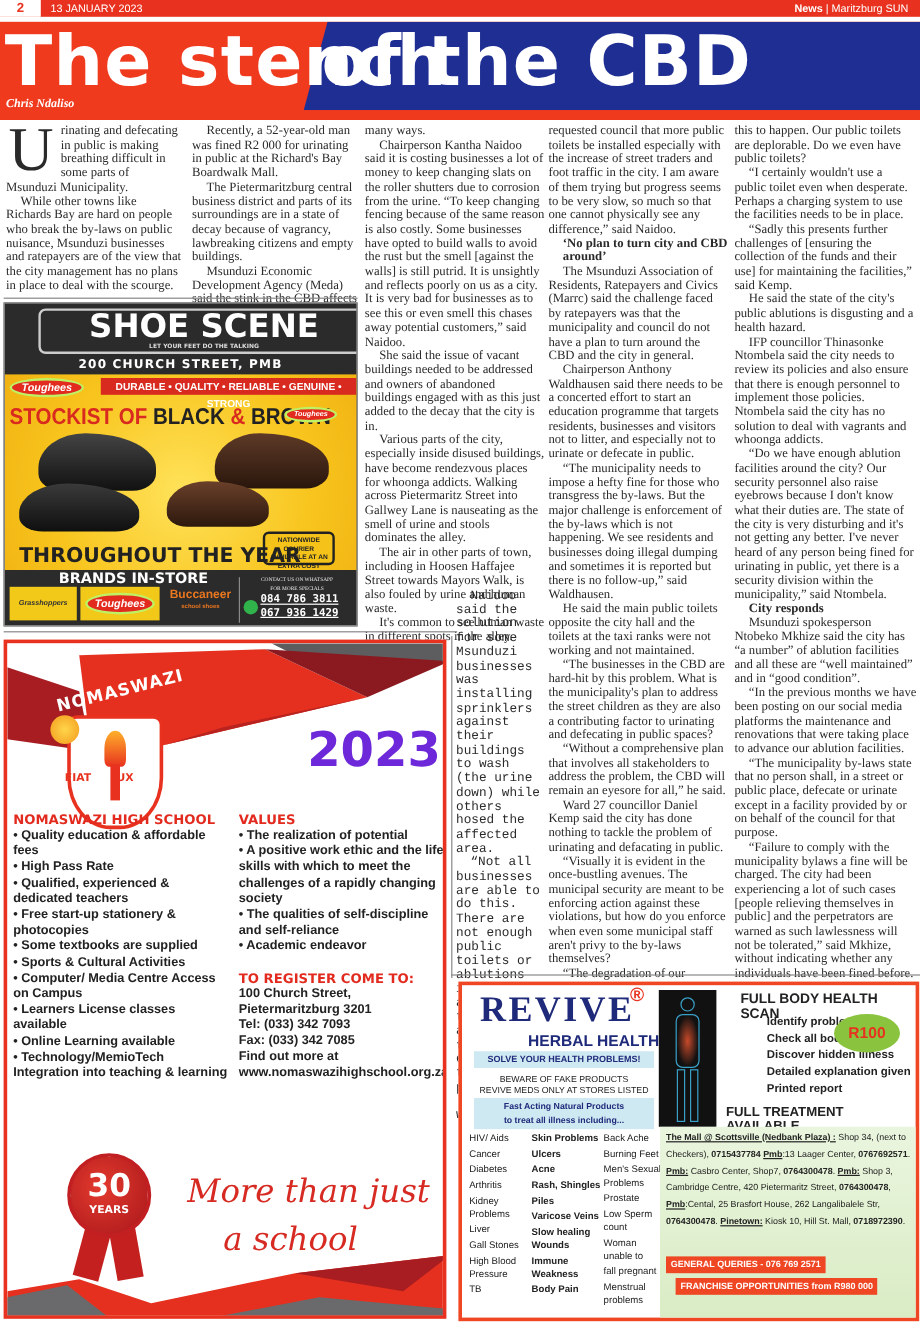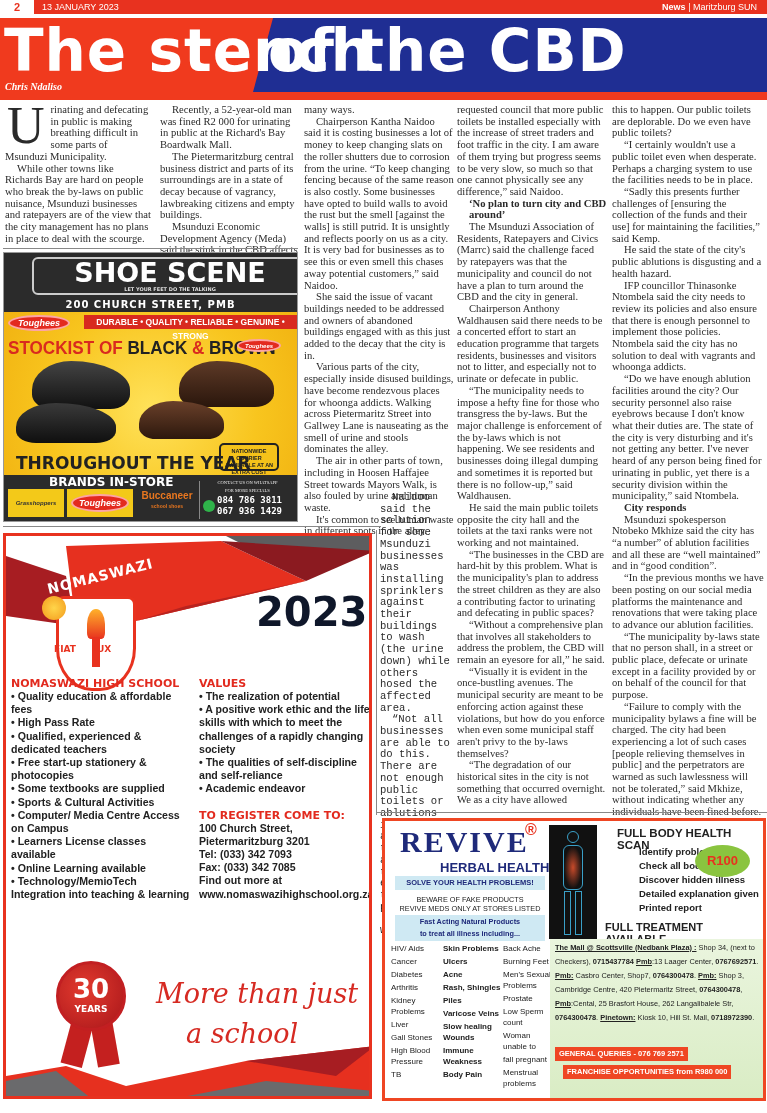--- a/index.html
+++ b/index.html
@@ -32,40 +32,40 @@
   .rule { position: absolute; background: #888; }
 
   
   .shoe { position: absolute; left: 3px; top: 252px; width: 295px; height: 270px; border: 1px solid #999; background: #2b2b2b; overflow: hidden; }
   .shoe .title-box { position: absolute; left: 28px; top: 4px; width: 276px; height: 38px; border: 2px solid #ccc; border-radius: 6px; }
   .shoe .title { position: absolute; left: 0; top: 0; width: 100%; text-align: center; color: #fff; font: bold 27px "DejaVu Sans", sans-serif; line-height: 28px; }
   .shoe .tag { position: absolute; left: 0; top: 27px; width: 100%; text-align: center; color: #ddd; font: bold 5px "DejaVu Sans", sans-serif; }
   .shoe .addr { position: absolute; left: 0; top: 46px; width: 100%; text-align: center; color: #fff; font: bold 10px "DejaVu Sans", sans-serif; letter-spacing: 1px; }
   .shoe .yellow { position: absolute; left: 0; top: 59px; width: 295px; height: 163px; background: radial-gradient(circle at 50% 60%, #ffe25a 0%, #f8c51e 60%, #f1b211 100%); }
   .shoe .qual { position: absolute; left: 80px; top: 62px; width: 213px; height: 14px; background: #d82a1f; color: #fff; font: bold 8.5px "Liberation Sans", sans-serif; text-align: center; line-height: 14px; }
-  .logo-oval { position: absolute; background: #e32a1f; color: #fff; border-radius: 50%; border: 2px solid #fca5a5; font: italic bold 9px "Liberation Sans", sans-serif; text-align: center; }
+  .logo-oval { position: absolute; background: #e32a1f; color: #fff; border-radius: 50%; border: 2px solid #bef264; font: italic bold 9px "Liberation Sans", sans-serif; text-align: center; }
   .shoe .stockist { position: absolute; left: 4px; top: 84px; font: bold 19px "Liberation Sans", sans-serif; color: #d92a1f; white-space: nowrap; transform: scaleX(0.9); transform-origin: left; }
   .shoe .stockist span { color: #222; }
   .shoe-img { position: absolute; border-radius: 40% 60% 20% 20% / 60% 60% 30% 30%; }
   .shoe .through { position: absolute; left: 12px; top: 200px; font: bold 17px "DejaVu Sans", sans-serif; color: #222; }
   .shoe .courier { position: absolute; left: 215px; top: 190px; width: 60px; height: 28px; border: 2px solid #222; border-radius: 5px; background: #f5c21a; font: bold 5.5px "Liberation Sans", sans-serif; color: #222; text-align: center; padding-top: 3px; line-height: 7px; }
   .shoe .brands-label { position: absolute; left: 45px; top: 222px; font: bold 12px "DejaVu Sans", sans-serif; color: #fff; }
   .shoe .brand-box { position: absolute; top: 236px; height: 28px; }
   .shoe .contact { position: absolute; left: 196px; top: 226px; width: 95px; font: 4.5px "Liberation Serif", serif; color: #eee; text-align: center; line-height: 8px; }
-  .shoe .phones { position: absolute; left: 213px; top: 242px; font: bold 9px "DejaVu Sans Mono", monospace; color: #fff; line-height: 11px; }
+  .shoe .phones { position: absolute; left: 213px; top: 242px; font: bold 9px "DejaVu Sans Mono", monospace; color: #fff; line-height: 11px; text-decoration: underline; }
   .shoe .wa { position: absolute; left: 199px; top: 247px; width: 12px; height: 12px; border-radius: 50%; background: #2fb34a; }
   .shoe .divider { position: absolute; left: 195px; top: 228px; width: 1px; height: 38px; background: #888; }
 
   
   .school { position: absolute; left: 3px; top: 533px; width: 369px; height: 566px; border: 3px solid #e8321f; background: #fff; overflow: hidden; font-family: "Liberation Sans", sans-serif; }
   .school .poly { position: absolute; }
   .school .shield { position: absolute; left: 50px; top: 60px; width: 80px; height: 95px; border: 3px solid #e8321f; border-radius: 8px 8px 45% 45%; background: #fff; }
   .school .nomas { position: absolute; left: 40px; top: 32px; color: #fff; font: bold 14px "DejaVu Sans", sans-serif; transform: rotate(-14deg); letter-spacing: 1px; }
   .school .motto { position: absolute; left: 48px; top: 108px; font: bold 9px "DejaVu Sans", sans-serif; color: #e8321f; }
-  .school .year { position: absolute; left: 250px; top: 53px; font: bold 40px "DejaVu Sans", sans-serif; color: #0f172a; }
+  .school .year { position: absolute; left: 250px; top: 66px; font: bold 40px "DejaVu Sans", sans-serif; color: #6d28d9; }
   .school .h { font: bold 11px "DejaVu Sans", sans-serif; color: #e22a1e; line-height: 13px; }
   .school .list { font: bold 10.6px "Liberation Sans", sans-serif; color: #222; line-height: 13.2px; }
   .school .leftcol { position: absolute; left: 5px; top: 141px; width: 180px; }
   .school .rightcol { position: absolute; left: 193px; top: 141px; width: 175px; }
   .school .seal { position: absolute; left: 50px; top: 425px; width: 70px; height: 70px; border-radius: 50%; background: radial-gradient(circle at 40% 40%, #e33a2e, #a8161a); border: 3px solid #c21f22; }
   .school .seal-num { position: absolute; left: 0; top: 11px; width: 100%; text-align: center; color: #fff; font: bold 26px "DejaVu Sans", sans-serif; line-height: 28px; }
   .school .seal-years { position: absolute; left: 0; top: 40px; width: 100%; text-align: center; color: #fff; font: bold 9px "DejaVu Sans", sans-serif; }
   .school .ribbon { position: absolute; top: 485px; width: 22px; height: 45px; background: #c4201f; }
   .school .script { position: absolute; left: 150px; top: 438px; color: #d62a22; font: italic 27px "DejaVu Serif", serif; line-height: 40px; }
 
@@ -143,20 +143,21 @@
 
 <div class="col" style="left:457px; top:104px; width:150px;">
   <p class="noindent">requested council that more public toilets be installed especially with the increase of street traders and foot traffic in the city. I am aware of them trying but progress seems to be very slow, so much so that one cannot physically see any difference,” said Naidoo.</p>
   <h4>‘No plan to turn city and CBD around’</h4>
   <p>The Msunduzi Association of Residents, Ratepayers and Civics (Marrc) said the challenge faced by ratepayers was that the municipality and council do not have a plan to turn around the CBD and the city in general.</p>
   <p>Chairperson Anthony Waldhausen said there needs to be a concerted effort to start an education programme that targets residents, businesses and visitors not to litter, and especially not to urinate or defecate in public.</p>
   <p>“The municipality needs to impose a hefty fine for those who transgress the by-laws. But the major challenge is enforcement of the by-laws which is not happening. We see residents and businesses doing illegal dumping and sometimes it is reported but there is no follow-up,” said Waldhausen.</p>
   <p>He said the main public toilets opposite the city hall and the toilets at the taxi ranks were not working and not maintained.</p>
   <p>“The businesses in the CBD are hard-hit by this problem. What is the municipality's plan to address the street children as they are also a contributing factor to urinating and defecating in public spaces?</p>
   <p>“Without a comprehensive plan that involves all stakeholders to address the problem, the CBD will remain an eyesore for all,” he said.</p>
+  <p>Ward 27 councillor Daniel Kemp said the city has done nothing to tackle the problem of urinating and defacating in public.</p>
   <p>“Visually it is evident in the once-bustling avenues. The municipal security are meant to be enforcing action against these violations, but how do you enforce when even some municipal staff aren't privy to the by-laws themselves?</p>
   <p>“The degradation of our historical sites in the city is not something that occurred overnight. We as a city have allowed</p>
 </div>
 
 <div class="col" style="left:612px; top:104px; width:152px;">
   <p class="noindent">this to happen. Our public toilets are deplorable. Do we even have public toilets?</p>
   <p>“I certainly wouldn't use a public toilet even when desperate. Perhaps a charging system to use the facilities needs to be in place.</p>
   <p>“Sadly this presents further challenges of [ensuring the collection of the funds and their use] for maintaining the facilities,” said Kemp.</p>
   <p>He said the state of the city's public ablutions is disgusting and a health hazard.</p>
   <p>IFP councillor Thinasonke Ntombela said the city needs to review its policies and also ensure that there is enough personnel to implement those policies. Ntombela said the city has no solution to deal with vagrants and whoonga addicts.</p>

